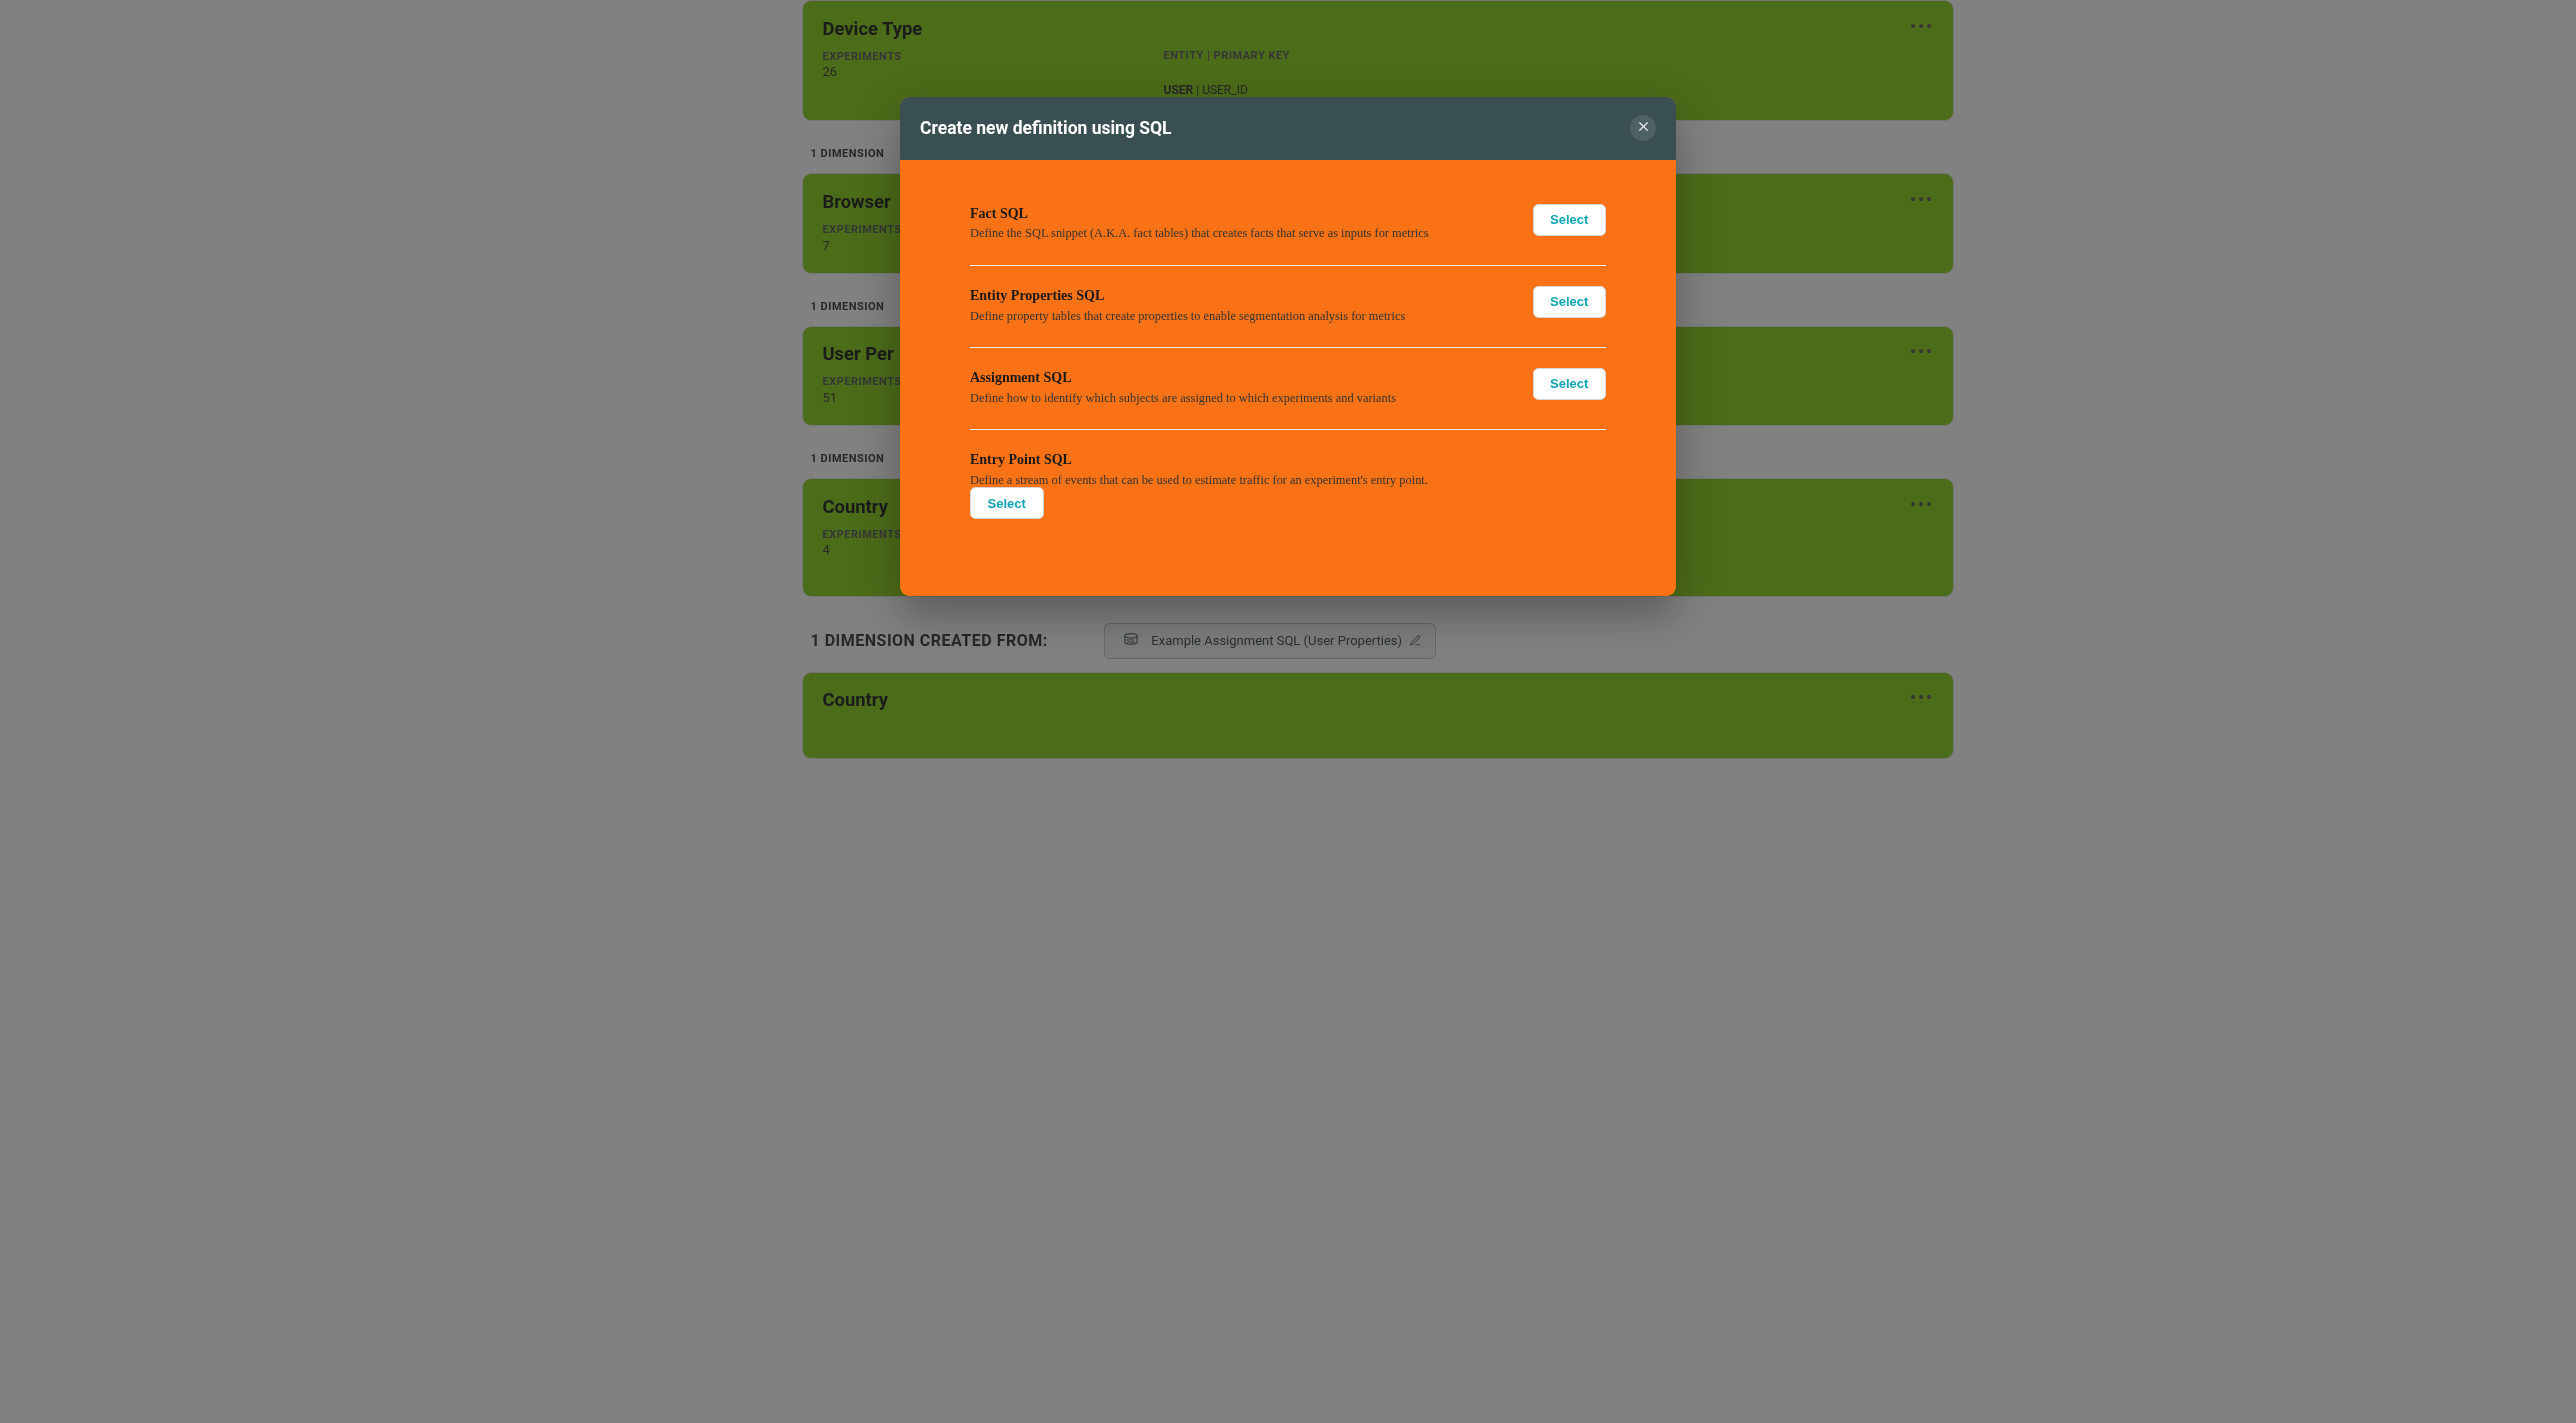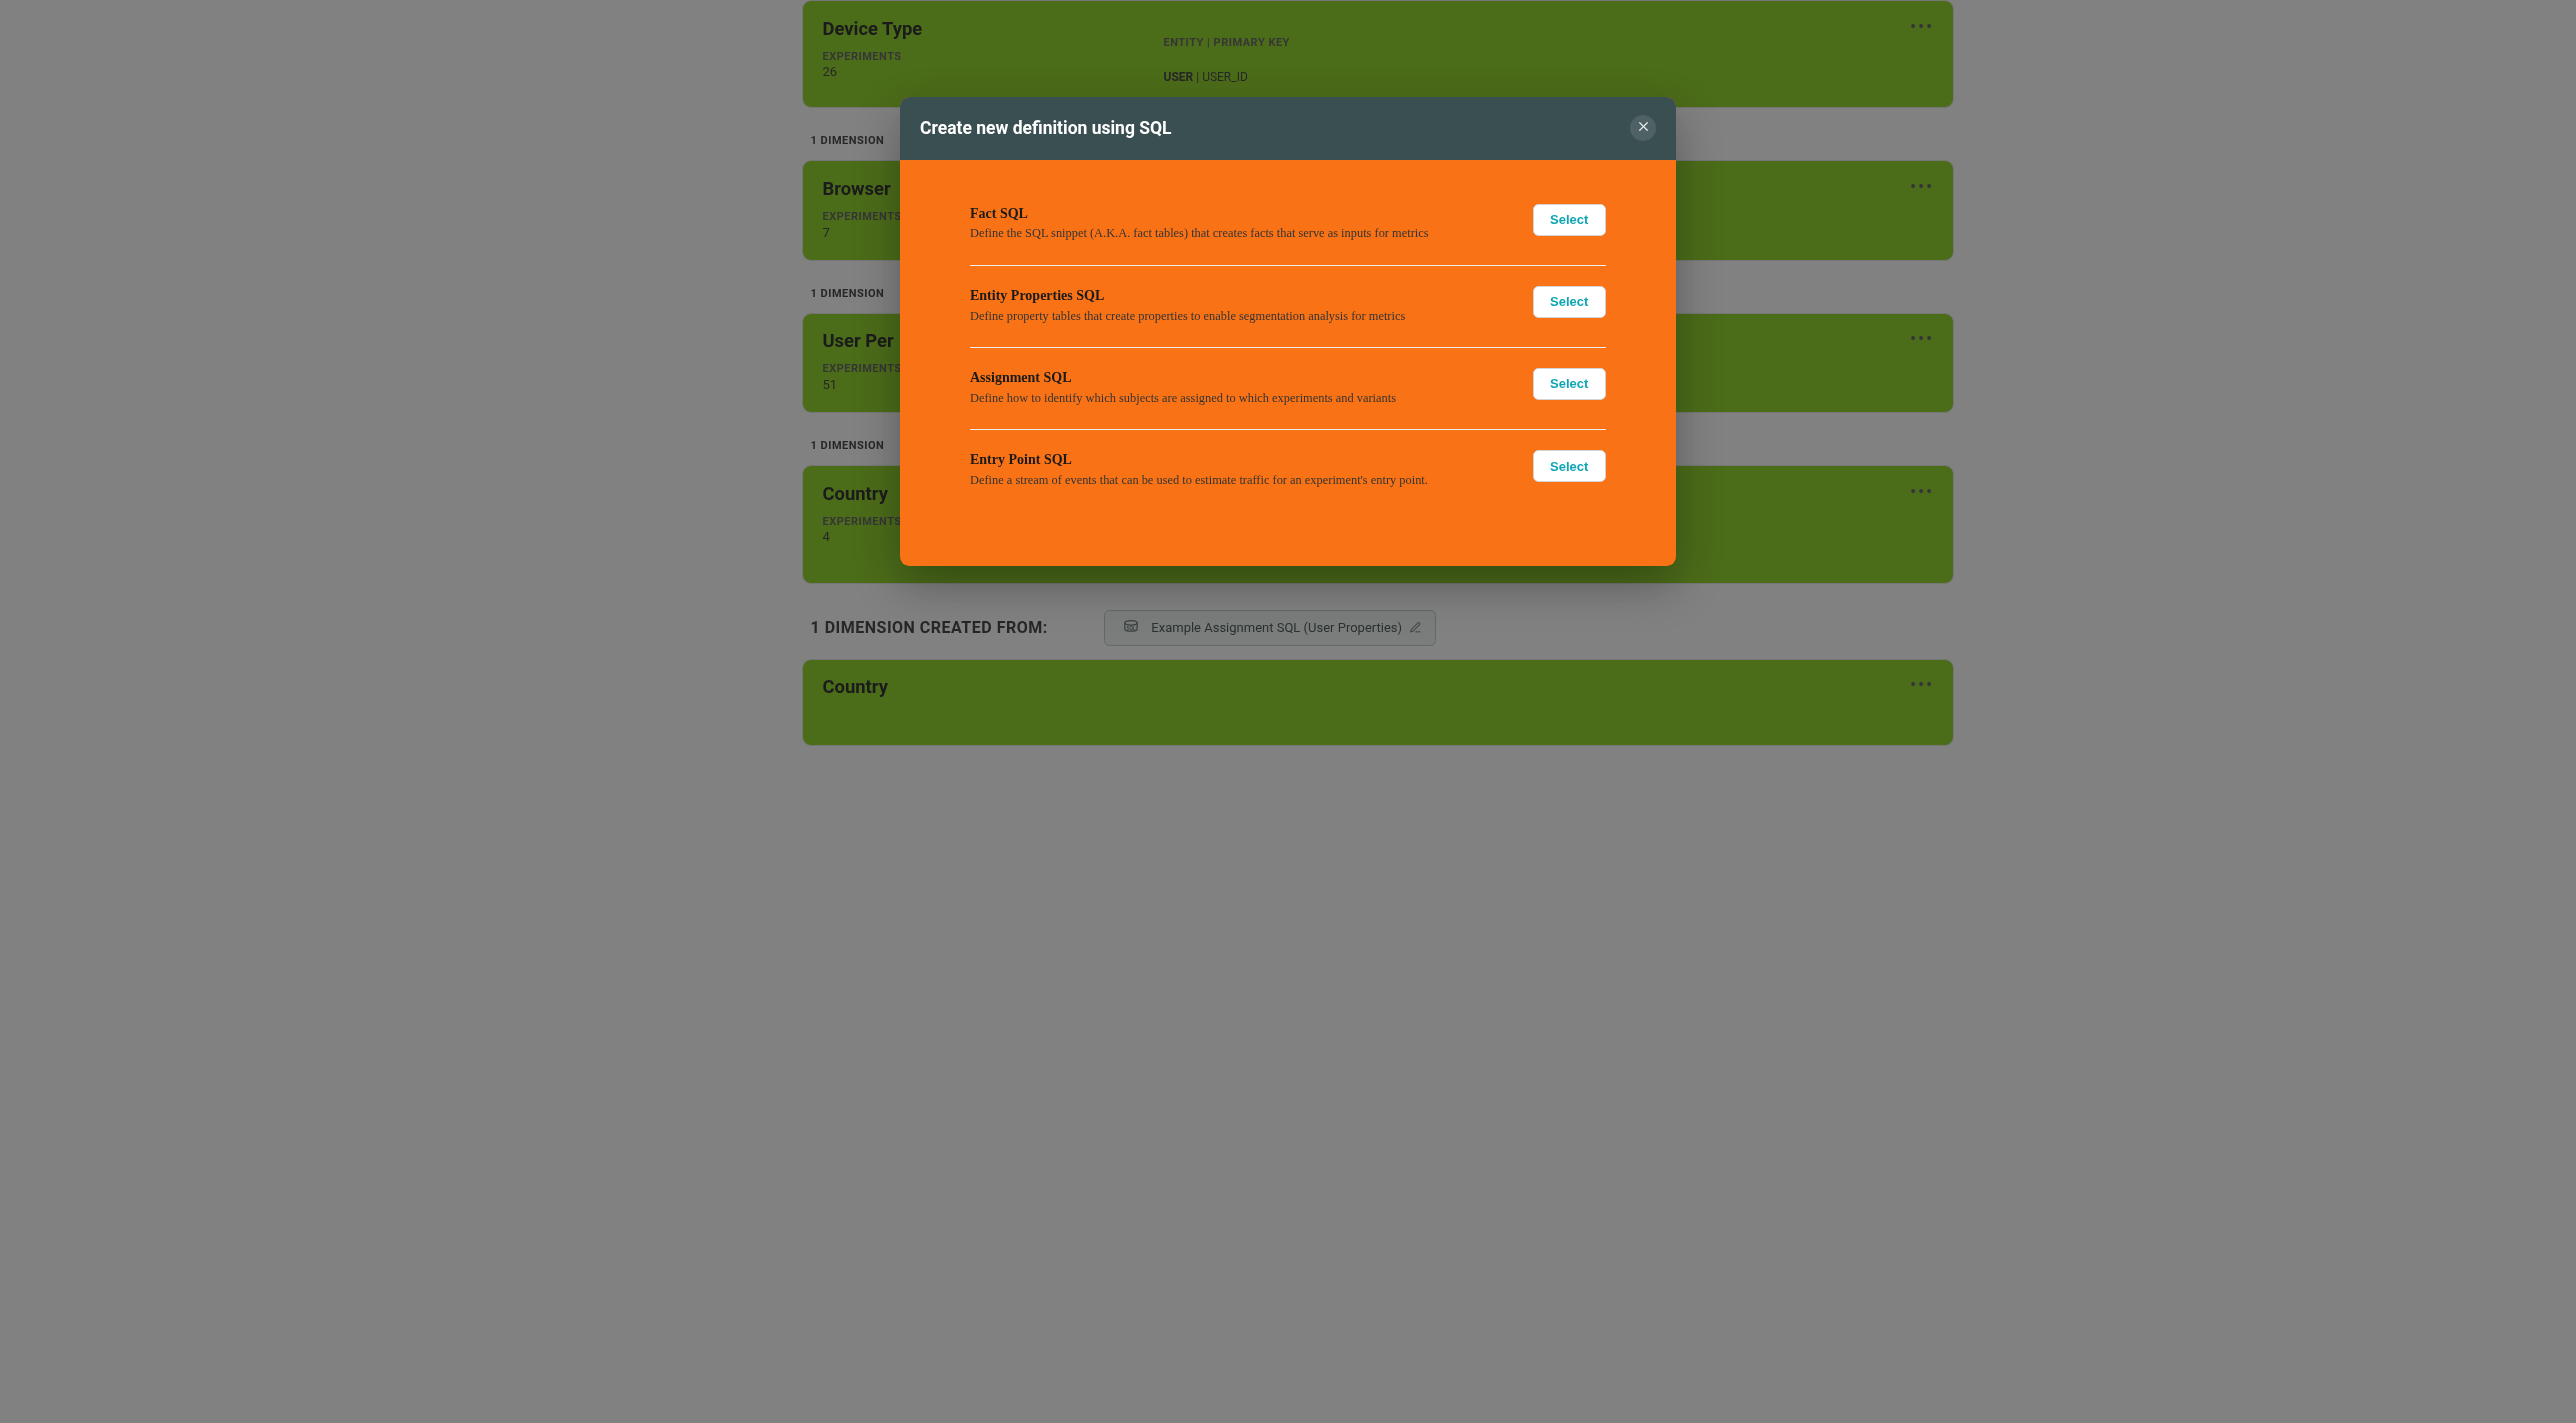--- a/index.html
+++ b/index.html
@@ -165,20 +165,21 @@
     }
     .option-row {
       display: flex;
       align-items: flex-start;
       justify-content: space-between;
       padding: 22px 0;
       border-bottom: 0.9px solid #ececec;
     }
     .option-row:last-child {
       border-bottom: none;
+      flex-direction: column;
     }
     .option-row:first-child {
       padding-top: 0;
     }
     .option-text {
       flex: 1;
       padding-right: 18px;
       font-family: Liberation Serif, serif;
     }
     .option-title {
@@ -209,21 +210,21 @@
 
 <div class="page-content">
 
   <div class="card">
     <div class="card-left">
       <div class="card-title">Device Type</div>
       <div class="card-label">EXPERIMENTS</div>
       <div class="card-value">26</div>
     </div>
     <div class="card-right">
-      <div class="card-label" style="margin-top:18px;">ENTITY | PRIMARY KEY</div>
+      <div class="card-label" style="margin-top:31px;">ENTITY | PRIMARY KEY</div>
       <div class="entity-value">
         <span class="bold">USER</span><span> | </span><span>USER_ID</span>
       </div>
     </div>
     <div class="card-menu">•••</div>
   </div>
 
   <div class="section-divider">1 DIMENSION</div>
 
   <div class="card">

